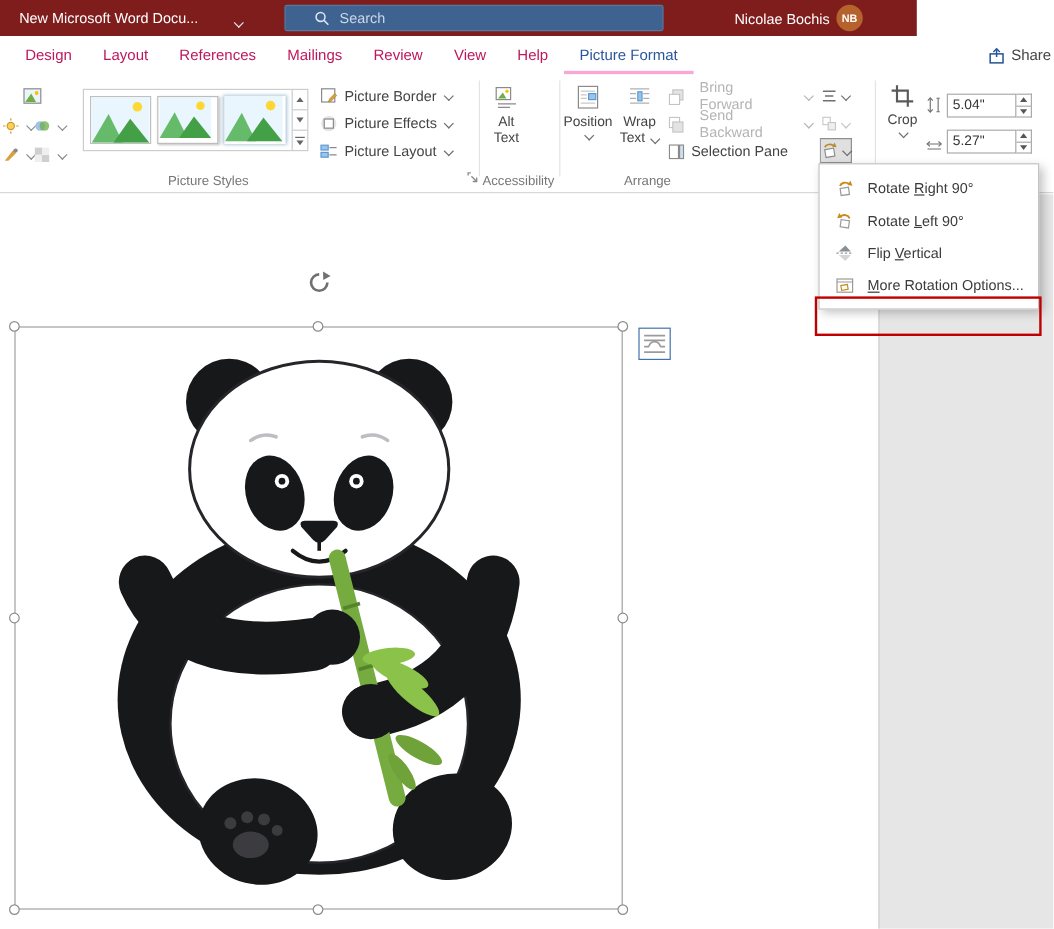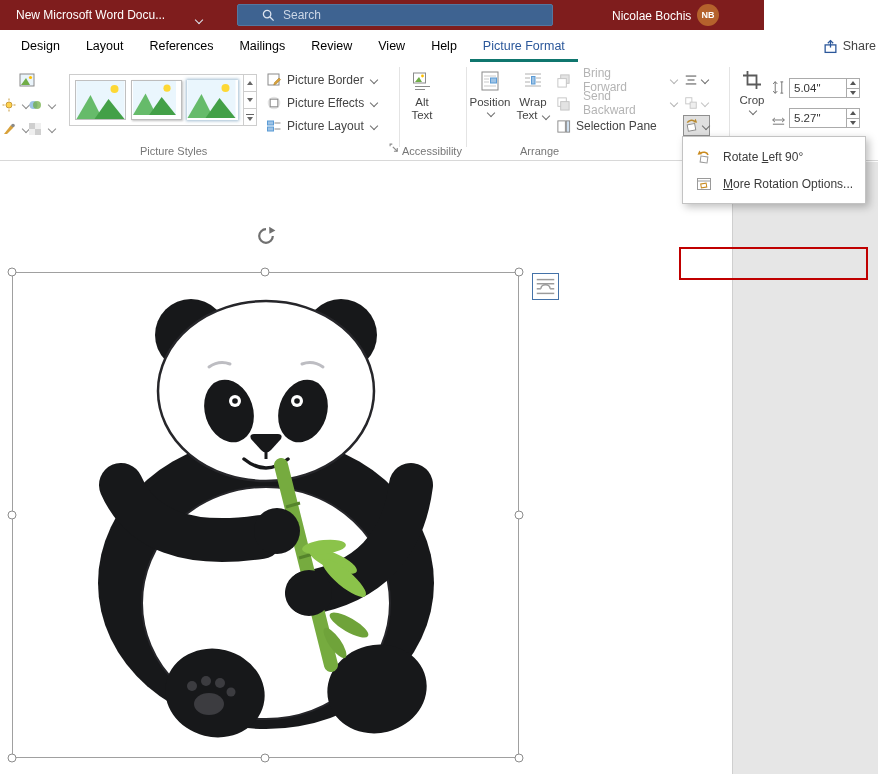--- a/index.html
+++ b/index.html
@@ -14,22 +14,22 @@
   .search-pill { position:absolute; left:237px; top:4px; width:316px; height:22px; background:#3e6391; border:1px solid #54779f; border-radius:2px; display:flex; align-items:center; padding-left:24px; }
   .search-pill input { background:transparent; border:none; outline:none; color:#e4eaf3; font-size:12px; width:240px; margin-left:8px; }
   .search-pill input::placeholder { color:#ccd7e6; }
   .user-name { position:absolute; left:612px; top:9px; font-size:12px; color:#fff; white-space:nowrap; }
   .avatar { position:absolute; left:697px; top:4px; width:22px; height:22px; border-radius:50%; background:#b5622c; color:#fff; font-size:9px; font-weight:bold; display:flex; align-items:center; justify-content:center; }
   .min-btn { position:absolute; left:790px; top:0; width:34px; height:30px; display:flex; align-items:center; justify-content:center; }
   .min-bar { width:11px; height:1.5px; background:#fff; }
 
   
   .tabrow { position:absolute; top:30px; left:0; width:878px; height:32px; background:#fff; display:flex; align-items:stretch; padding-left:8px; }
-  .tab { font-size:12.5px; color:#000000; padding:0 13px; display:flex; align-items:center; cursor:default; }
-  .tab.active { color:#2b579a; border-bottom:3px solid #0f766e; padding-top:3px; }
+  .tab { font-size:12.5px; color:#be185d; padding:0 13px; display:flex; align-items:center; cursor:default; }
+  .tab.active { color:#2b579a; border-bottom:3px solid #f9a8d4; padding-top:3px; }
   .share-btn { position:absolute; right:0px; top:0; height:32px; display:flex; align-items:center; gap:5px; padding-right:2px; font-size:12.5px; color:#444; }
 
   
   .ribbon { position:absolute; top:62px; left:0; width:878px; height:99px; background:#fff; border-bottom:1px solid #d8d8d8; font-size:12px; color:#444; }
   .vsep { position:absolute; top:5px; height:80px; width:1px; background:#e4e4e4; }
   .glabel { position:absolute; top:83px; font-size:11px; color:#767676; text-align:left; }
   .chev { display:inline-block; width:9px; height:8px; position:relative; }
   .chev::before { content:''; position:absolute; left:2px; top:1px; width:5px; height:5px; border-right:1.3px solid currentColor; border-bottom:1.3px solid currentColor; transform:rotate(45deg); }
   .row-btn { position:absolute; display:flex; align-items:center; gap:5px; height:20px; cursor:default; }
   .big-btn { position:absolute; display:flex; flex-direction:column; align-items:center; font-size:11.5px; line-height:13px; color:#444; cursor:default; }
@@ -472,28 +472,48 @@
           </g>
           <path d="M7.5,15 a5,4.5 0 0 1 10,0" fill="#fff" stroke="#9b9b9b" stroke-width="1.6"></path>
         </svg>
     </div>
   </div>
 
   <div class="menu">
     <div class="menu-item">
       <span class="mi">
           <svg width="16" height="16" viewBox="0 0 16 16">
+            <rect x="4.5" y="7.5" width="7" height="6" fill="#fff" stroke="#9a9a9a" transform="rotate(-8 8 10.5)"></rect>
+            <path d="M4,6 A4.5,4 0 0 1 11.5,4.4" fill="none" stroke="#c98a1e" stroke-width="1.6"></path>
+            <polygon points="12.6,1.4 14.4,5.8 10.2,5.2" fill="#c98a1e"></polygon>
+          </svg>
+        </span>
+      <span><span>Rotate </span><span class="u">R</span><span>ight 90°</span></span>
+    </div>
+    <div class="menu-item">
+      <span class="mi">
+          <svg width="16" height="16" viewBox="0 0 16 16">
             <g transform="scale(-1,1) translate(-16,0)">
               <rect x="4.5" y="7.5" width="7" height="6" fill="#fff" stroke="#9a9a9a" transform="rotate(-8 8 10.5)"></rect>
               <path d="M4,6 A4.5,4 0 0 1 11.5,4.4" fill="none" stroke="#c98a1e" stroke-width="1.6"></path>
               <polygon points="12.6,1.4 14.4,5.8 10.2,5.2" fill="#c98a1e"></polygon>
             </g>
           </svg>
         </span>
       <span><span>Rotate </span><span class="u">L</span><span>eft 90°</span></span>
+    </div>
+    <div class="menu-item">
+      <span class="mi">
+          <svg width="16" height="16" viewBox="0 0 16 16">
+            <polygon points="3,6.5 13,6.5 8.5,1.5" fill="#8a8f96"></polygon>
+            <line x1="1" y1="8" x2="15" y2="8" stroke="#9a9a9a" stroke-dasharray="2,1.5"></line>
+            <polygon points="3,9.5 13,9.5 8.5,14.5" fill="#d2d6db"></polygon>
+          </svg>
+        </span>
+      <span><span>Flip </span><span class="u">V</span><span>ertical</span></span>
     </div>
     <div class="menu-item">
       <span class="mi">
           <svg width="16" height="16" viewBox="0 0 16 16">
             <rect x="1.5" y="2.5" width="13" height="11" fill="#fff" stroke="#9a9a9a"></rect>
             <line x1="1.5" y1="5" x2="14.5" y2="5" stroke="#9a9a9a"></line>
             <rect x="5" y="7.5" width="5.5" height="4" fill="none" stroke="#c98a1e" transform="rotate(-10 7.75 9.5)"></rect>
           </svg>
         </span>
       <span><span></span><span class="u">M</span><span>ore Rotation Options...</span></span>

